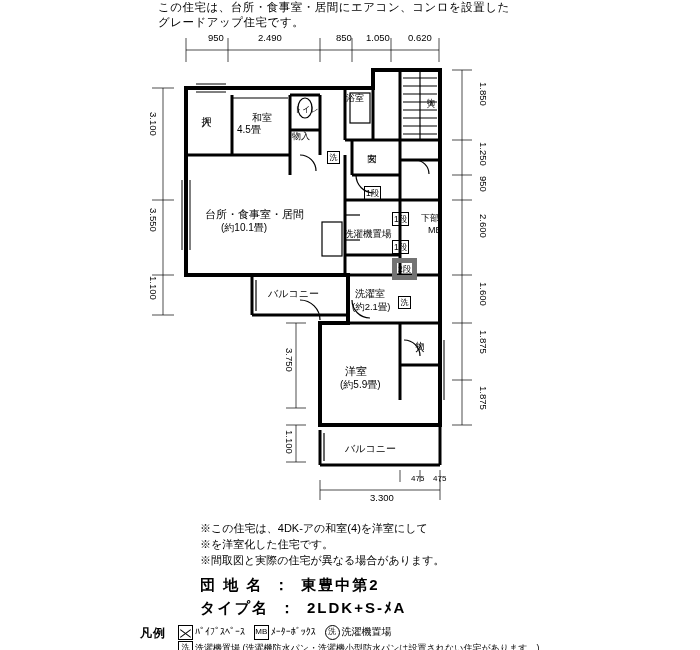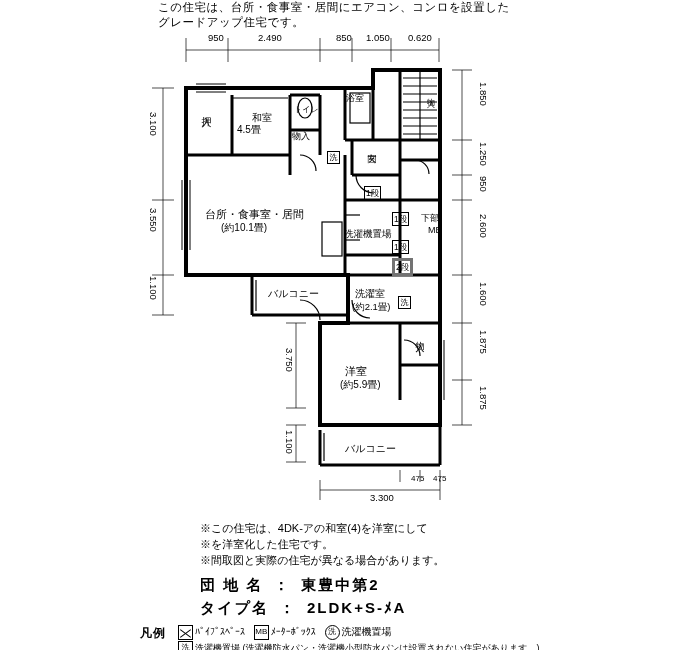--- a/index.html
+++ b/index.html
@@ -277,21 +277,21 @@
   <div class="lbl" style="left:340px;top:379px;font-size:10px;">(約5.9畳)</div>
 
   <div class="lbl v" style="left:414px;top:334px;font-size:9px;">物入</div>
 
   <div class="lbl" style="left:345px;top:443px;font-size:10px;">バルコニー</div>
 
   
   <div class="lbl" style="left:364px;top:186px;font-size:8.5px;border:1px solid #000;padding:0 1px;">1段</div>
   <div class="lbl" style="left:392px;top:212px;font-size:8.5px;border:1px solid #000;padding:0 1px;">1段</div>
   <div class="lbl" style="left:392px;top:240px;font-size:8.5px;border:1px solid #000;padding:0 1px;">1段</div>
-  <div class="lbl" style="left:392px;top:258px;font-size:8.5px;border:3px solid #737373;padding:0 1px;">2段</div>
+  <div class="lbl" style="left:392px;top:258px;font-size:8.5px;border:5px solid #737373;padding:0 1px;">2段</div>
 
   
   <div class="lbl" style="left:398px;top:296px;font-size:8px;border:1px solid #000;width:11px;height:11px;line-height:11px;">洗</div>
   <div class="lbl" style="left:327px;top:151px;font-size:8px;border:1px solid #000;width:11px;height:11px;line-height:11px;">洗</div>
 </div>
 
 <div class="abs notes">
   <div>※この住宅は、4DK-アの和室(4)を洋室にして</div>
   <div>※を洋室化した住宅です。</div>
   <div>※間取図と実際の住宅が異なる場合があります。</div>

